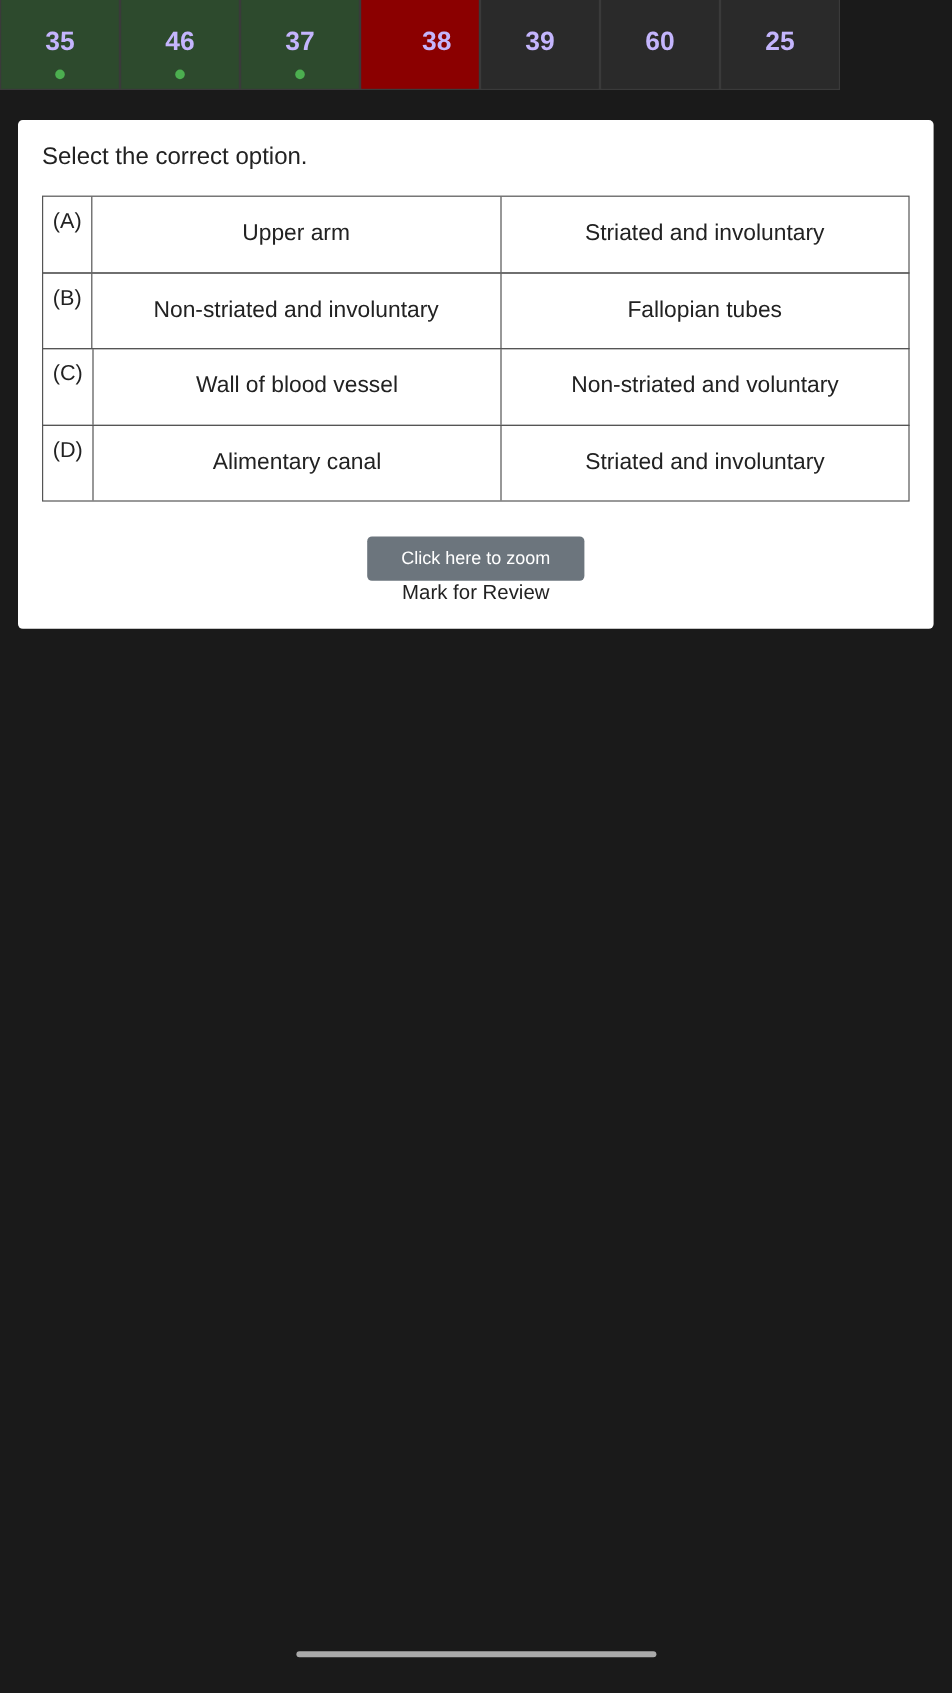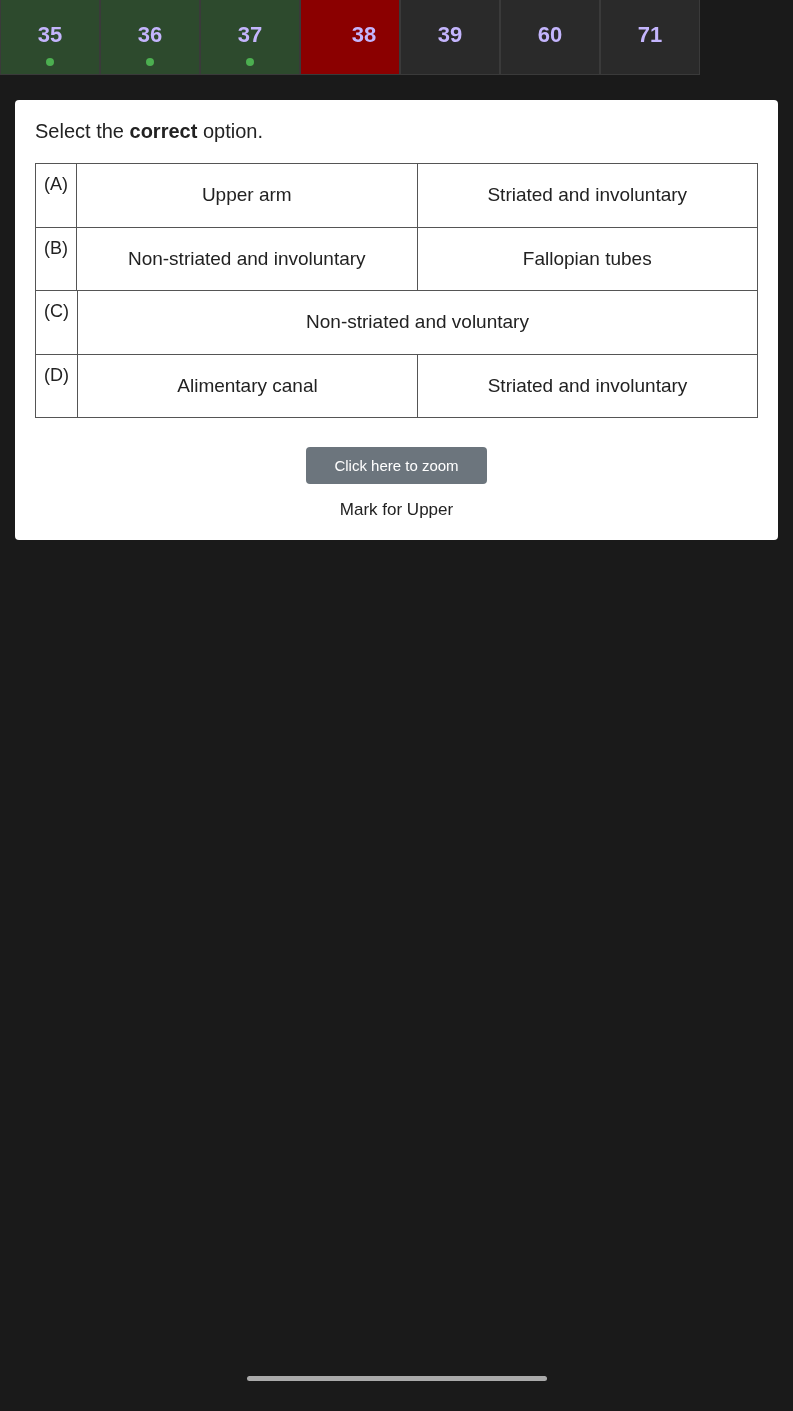--- a/index.html
+++ b/index.html
@@ -64,21 +64,21 @@
       border-radius: 4px;
     }
 
     .question-instruction {
       font-size: 20px;
       color: #222222;
       margin-bottom: 20px;
     }
 
     .question-instruction strong {
-      font-weight: bold;
+      font-weight: normal;
     }
 
     .option-row {
       display: flex;
       align-items: stretch;
       position: relative;
       border: 1.5px solid #555555;
       margin-bottom: -1px;
     }
 
@@ -115,21 +115,21 @@
     .option-cell:last-child {
       border-right: none;
     }
 
     
     .bottom-controls {
       display: flex;
       flex-direction: column;
       align-items: center;
       margin-top: 30px;
-      gap: 16px;
+      gap: 0;
     }
 
     .zoom-btn {
       background: #6c757d;
       color: #ffffff;
       border: none;
       padding: 10px 28px;
       font-size: 15px;
       border-radius: 4px;
       cursor: pointer;
@@ -157,38 +157,38 @@
   </style>
 </head>
 <body>
 
 <div class="top-nav">
 <div class="nav-item">
       <span>35</span>
       <div class="dot"></div>
     </div>
     <div class="nav-item">
-      <span>36</span>
+      <span>46</span>
       <div class="dot"></div>
     </div>
     <div class="nav-item">
       <span>37</span>
       <div class="dot"></div>
     </div>
     <div class="nav-item active">
       <span>38</span>
     </div>
     <div class="nav-item plain">
       <span>39</span>
     </div>
     <div class="nav-item plain">
       <span>60</span>
     </div>
     <div class="nav-item plain">
-      <span>71</span>
+      <span>25</span>
     </div>
   </div>
 
 <div class="main-content">
 
   <div class="question-instruction">
     Select the <strong>correct</strong> option.
   </div>
 
   <div>
@@ -205,34 +205,35 @@
       <div class="option-label">(B)</div>
       <div class="option-cells">
         <div class="option-cell">Non-striated and involuntary</div>
         <div class="option-cell">Fallopian tubes</div>
       </div>
     </div>
 
     <div class="option-row">
       <div class="option-label">(C)</div>
       <div class="option-cells">
+        <div class="option-cell">Wall of blood vessel</div>
         <div class="option-cell">Non-striated and voluntary</div>
       </div>
     </div>
 
     <div class="option-row">
       <div class="option-label">(D)</div>
       <div class="option-cells">
         <div class="option-cell">Alimentary canal</div>
         <div class="option-cell">Striated and involuntary</div>
       </div>
     </div>
 
   </div>
 
   <div class="bottom-controls">
     <button class="zoom-btn">Click here to zoom</button>
-    <button class="review-btn">Mark for Upper</button>
+    <button class="review-btn">Mark for Review</button>
   </div>
 
 </div>
 
 <div class="bottom-bar"></div>
 
 </body></html>

